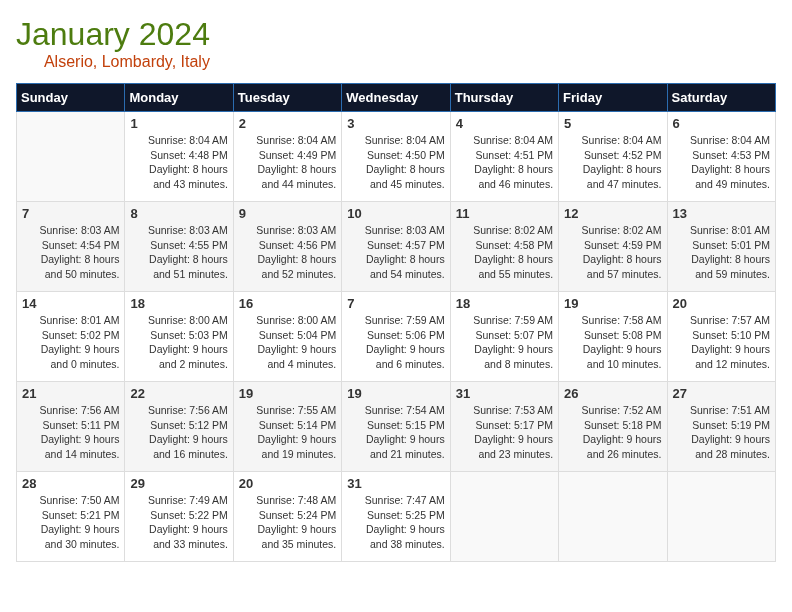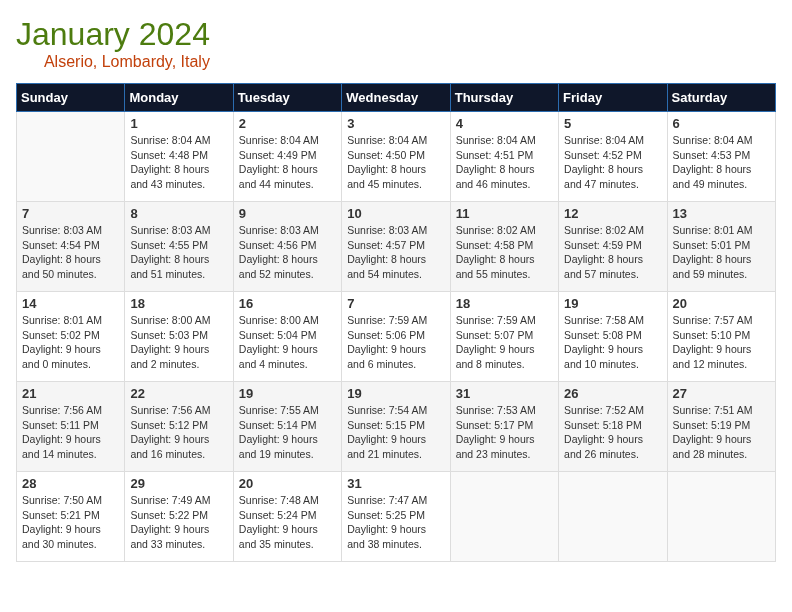--- a/index.html
+++ b/index.html
@@ -60,20 +60,21 @@
     }
     .day-number {
       font-weight: bold;
       font-size: 13px;
       margin-bottom: 2px;
     }
     .day-info {
       font-size: 10.5px;
       line-height: 1.4;
       color: #333;
+      text-align: right;
     }
     tr:nth-child(even) td {
       background-color: #f5f5f5;
     }
     tr:nth-child(even) td.empty {
       background-color: #f0f0f0;
     }
   </style>
 </head>
 <body>

